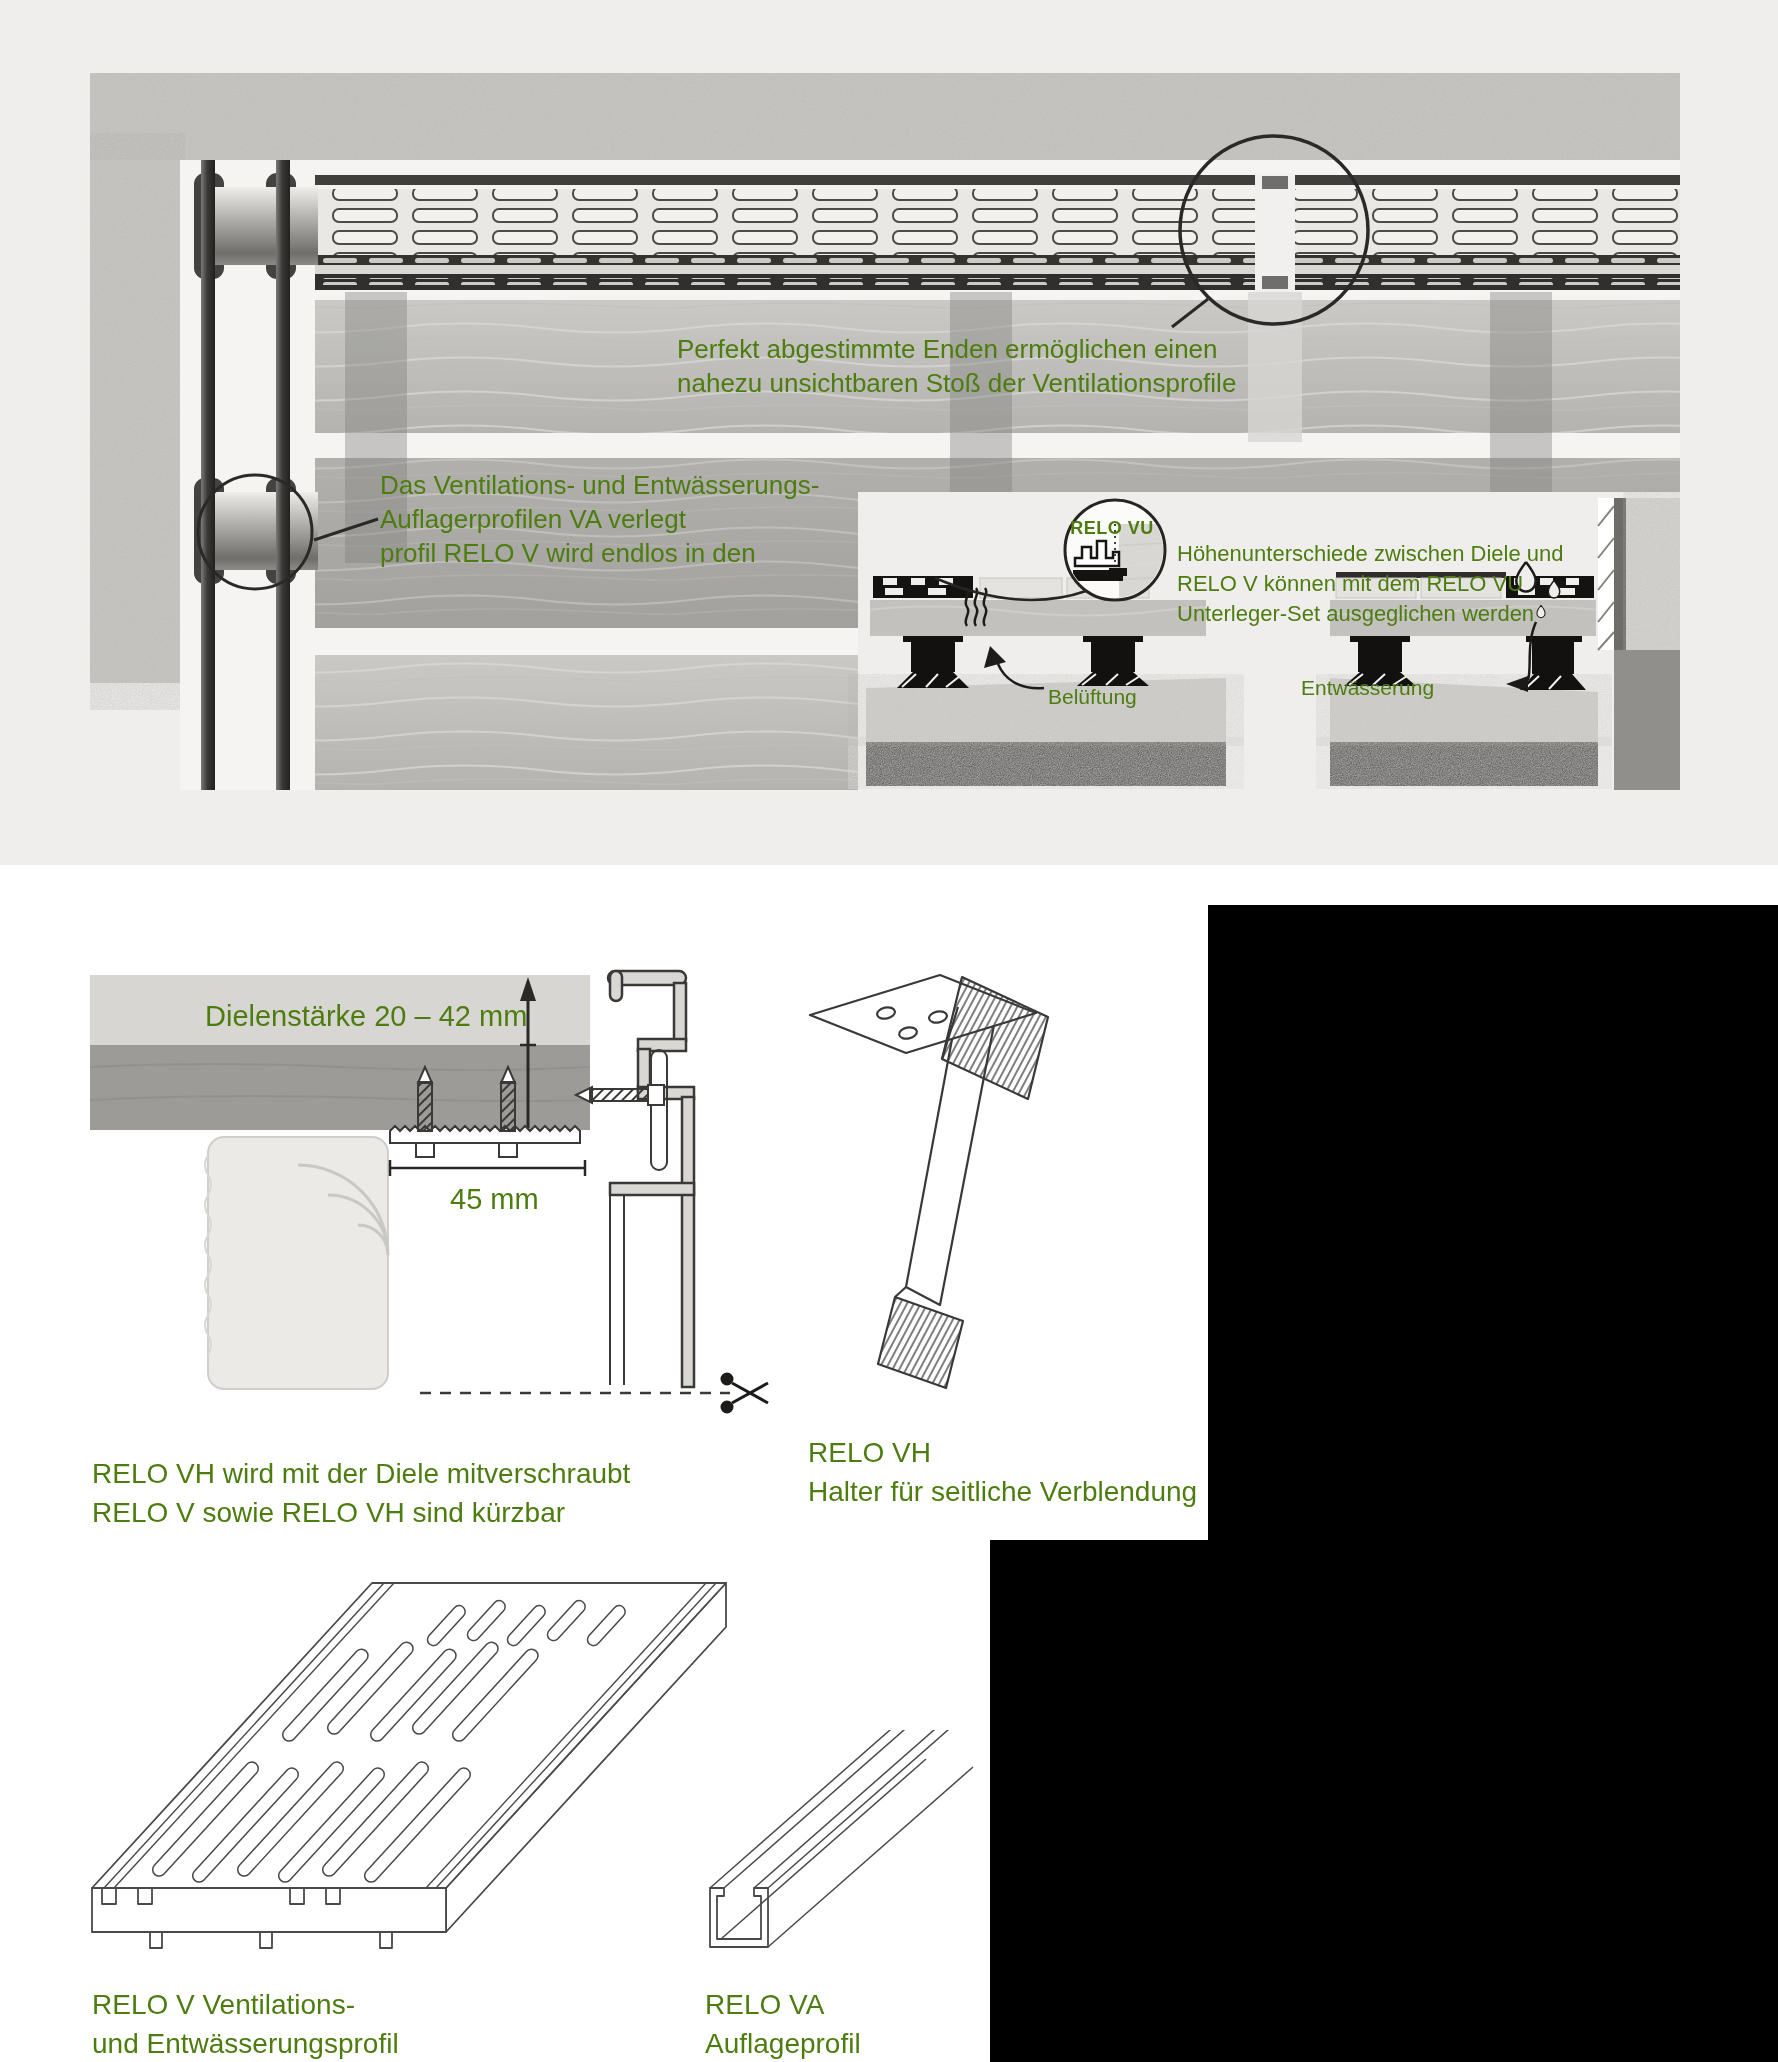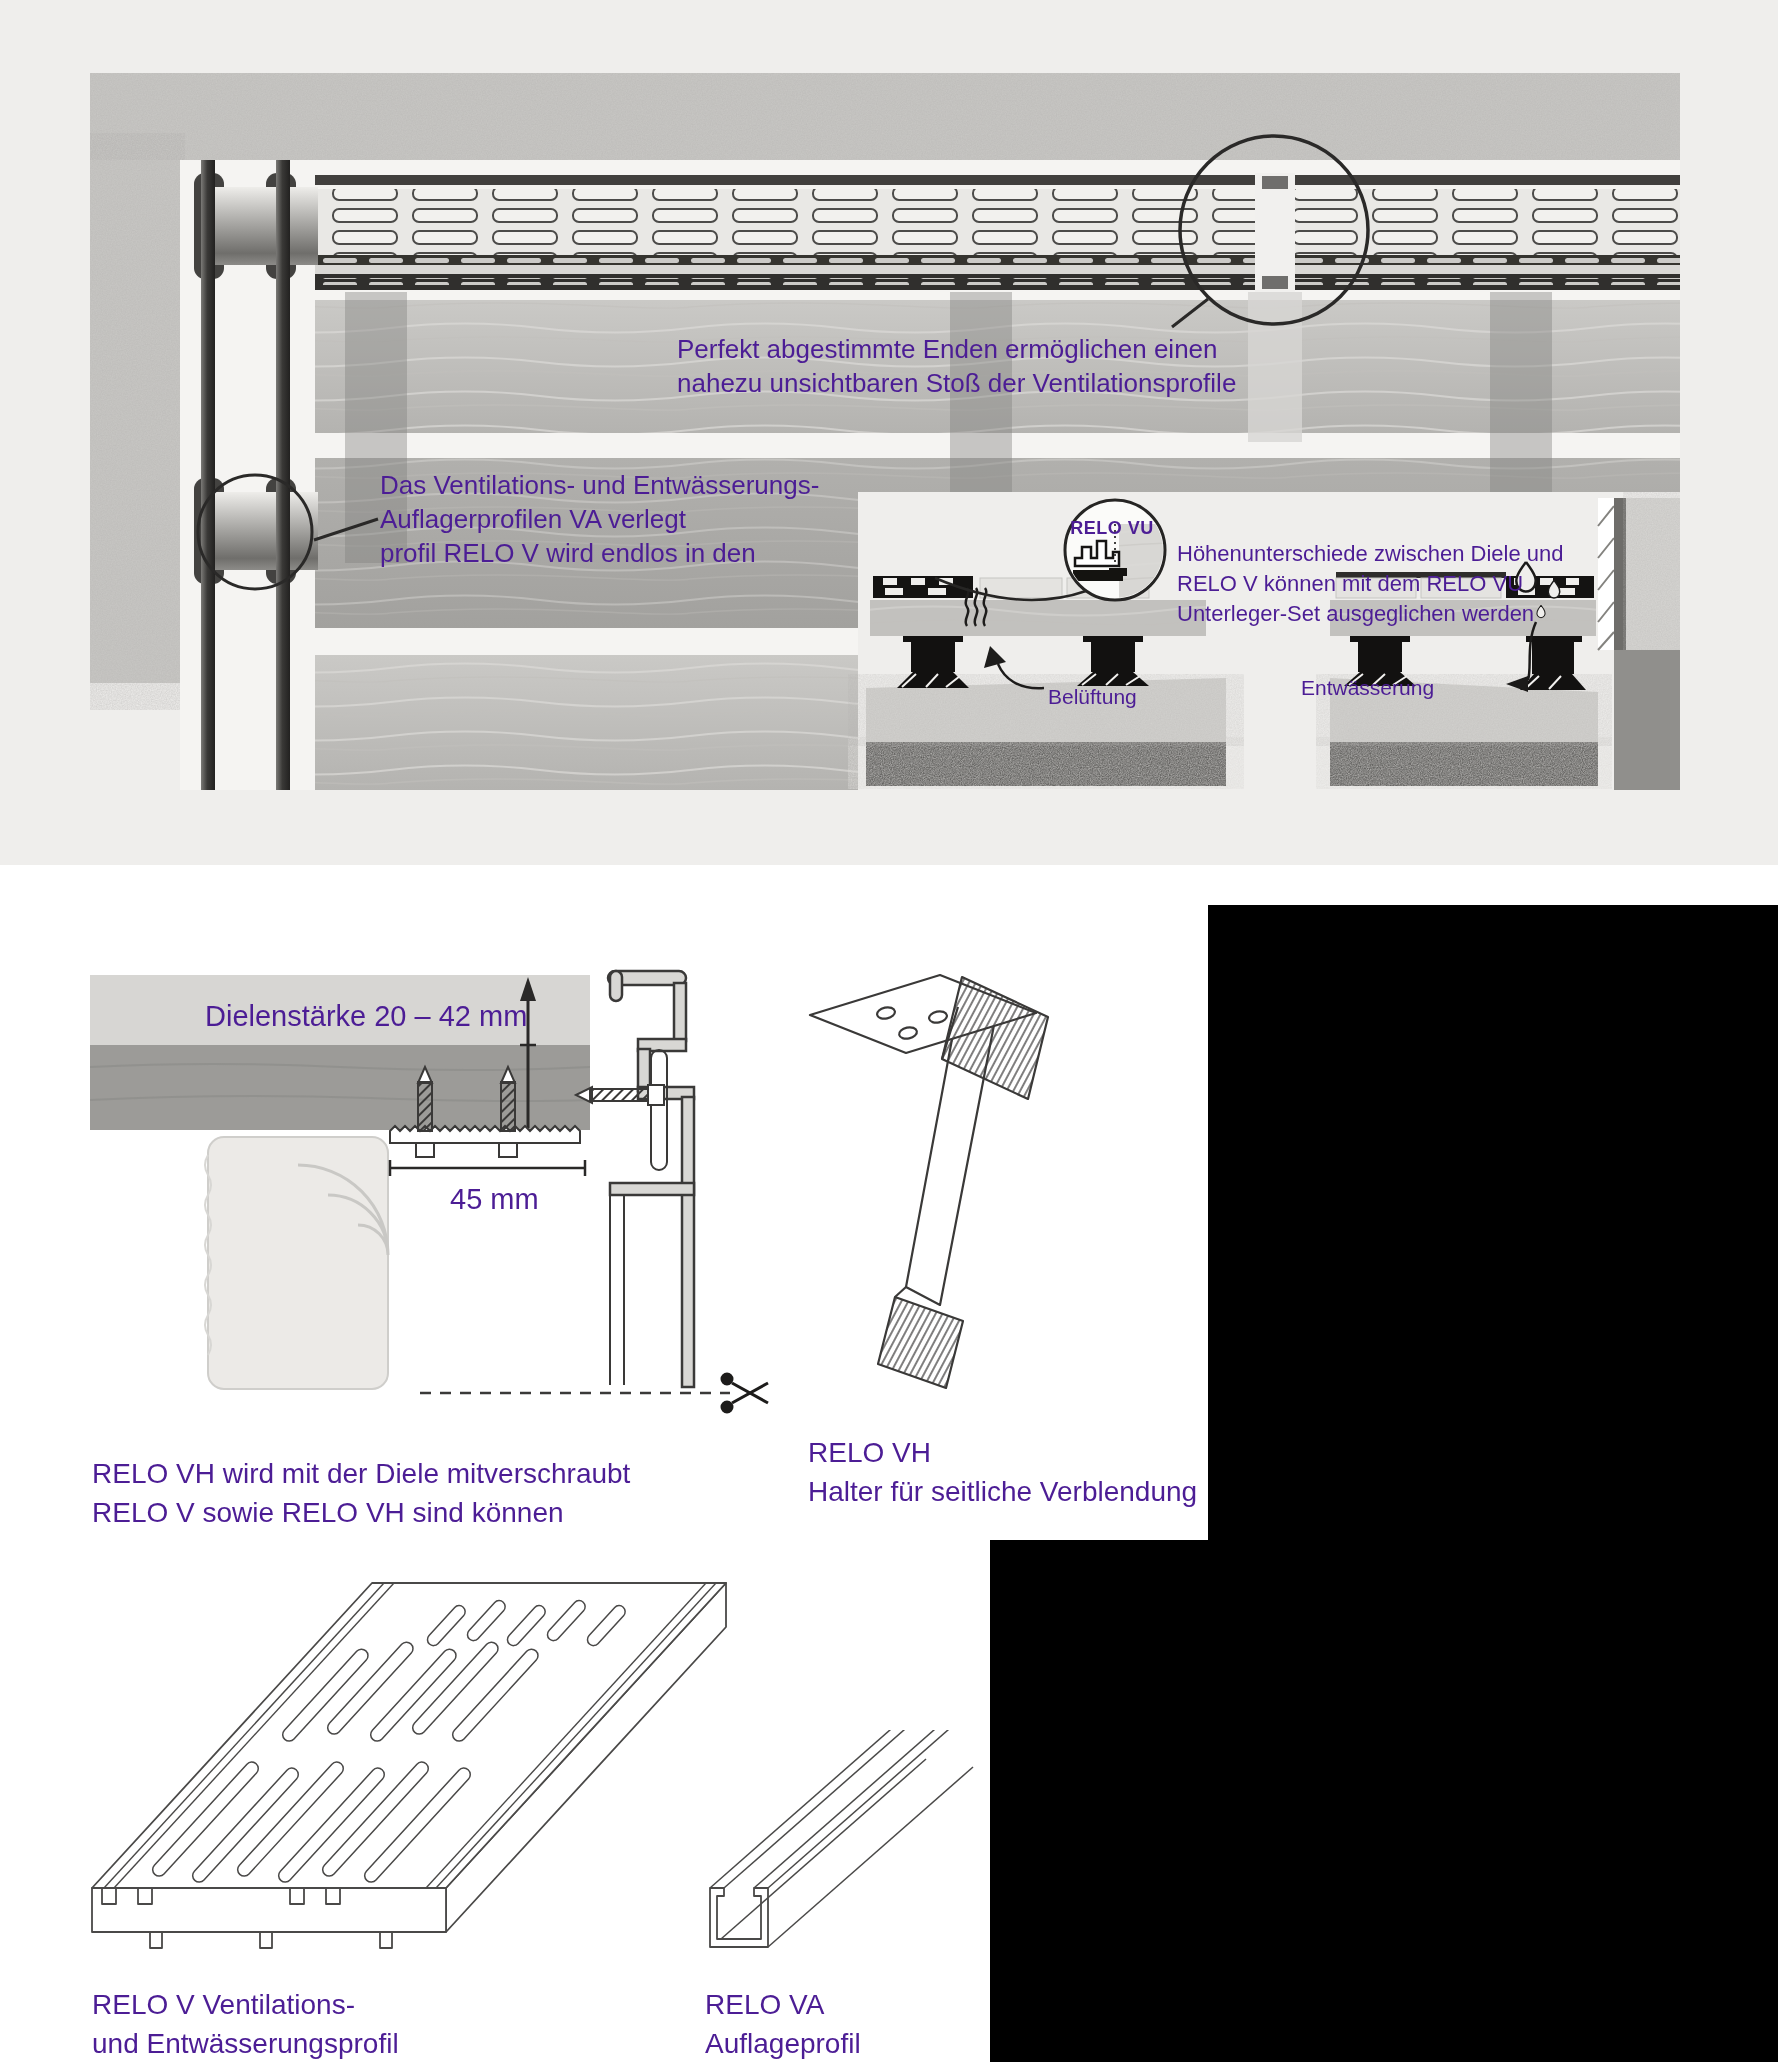--- a/index.html
+++ b/index.html
@@ -1,19 +1,19 @@
 <!DOCTYPE html>
 <html><head>
 <meta charset="utf-8">
 <style>
   html,body{margin:0;padding:0;background:#ffffff;}
   #page{position:relative;width:1778px;height:2062px;background:#ffffff;overflow:hidden;
         font-family:"Liberation Sans",sans-serif;color:#3c3b3a;}
   .abs{position:absolute;}
-  .t{color:#4c1d95;font-family:"Liberation Sans",sans-serif;font-weight:400;}
+  .t{color:#4d7c0f;font-family:"Liberation Sans",sans-serif;font-weight:400;}
   .note{font-size:26px;line-height:34px;}
   .inote{font-size:22px;line-height:30px;margin-top:19px;}
   .lbl{font-size:21px;line-height:24px;}
   .dim{font-size:29px;line-height:32px;}
   .cap{font-size:28px;line-height:39px;}
   .badge{font-size:18px;font-weight:bold;letter-spacing:.5px;text-align:center;}
   .blk{background:#000000;}
 </style>
 </head>
 <body>
@@ -330,21 +330,21 @@
       <ellipse cx="148" cy="62" rx="9" ry="5.5" transform="rotate(-12 148 62)"></ellipse>
       <polygon points="172,22 258,62 238,144 152,104" fill="url(#padhatch)"></polygon>
       <polygon points="105,342 173,366 156,433 88,409" fill="url(#padhatch)"></polygon>
       <polyline points="152,104 168,52" fill="none"></polyline>
       <polyline points="116,332 105,342" fill="none"></polyline>
     </g>
   </svg>
 
   <div class="abs t cap" style="left:92px;top:1433px;margin-top:21px;">
     <div>RELO VH wird mit der Diele mitverschraubt</div>
-    <div>RELO V sowie RELO VH sind können</div>
+    <div>RELO V sowie RELO VH sind kürzbar</div>
   </div>
   <div class="abs t cap" style="left:808px;top:1433px;">
     <div>RELO VH</div>
     <div>Halter für seitliche Verblendung</div>
   </div>
 
   <div class="abs t dim" style="left:205px;top:1000px;">Dielenstärke 20 – 42 mm</div>
   <div class="abs t dim" style="left:450px;top:1183px;">45 mm</div>
 
   <svg class="abs" style="left:80px;top:1580px;" width="650" height="395" viewBox="0 0 650 395">

